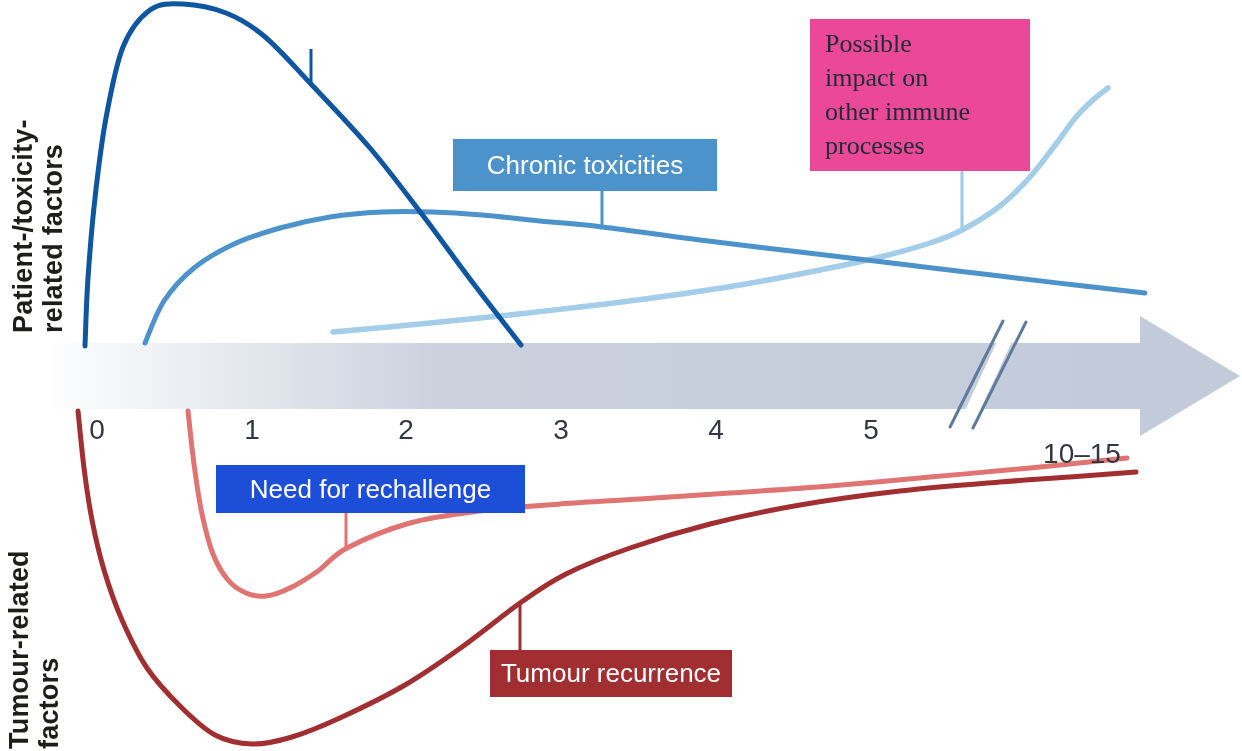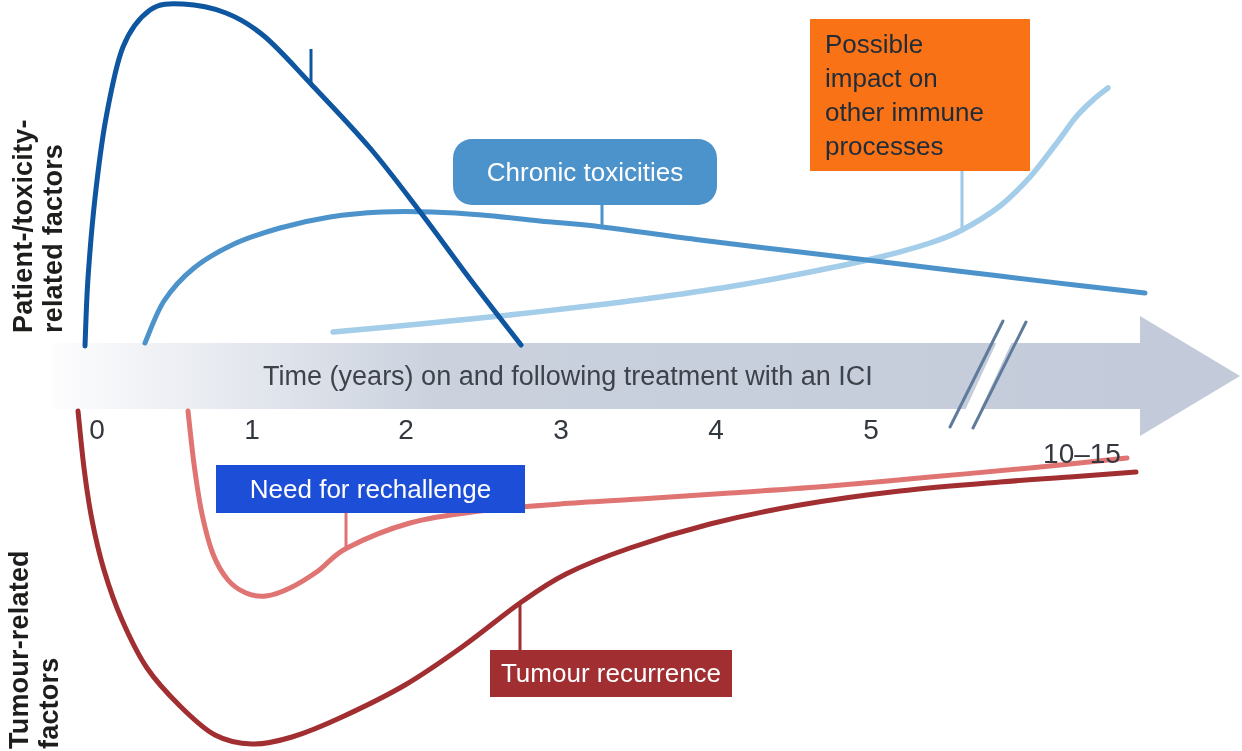--- a/index.html
+++ b/index.html
@@ -51,32 +51,31 @@
   <div class="vlabel" id="vl-top">
     <div>Patient-/toxicity-</div>
     <div>related factors</div>
   </div>
 
   <div class="vlabel" id="vl-bottom">
     <div>Tumour-related</div>
     <div>factors</div>
   </div>
 
-  <div class="band-label">Time (years) on and following treatment with an ICI</div>
 
   <div id="ticks">
       <span class="tick" style="left: 97px;">0</span>
       <span class="tick" style="left: 252px;">1</span>
       <span class="tick" style="left: 406px;">2</span>
       <span class="tick" style="left: 561px;">3</span>
       <span class="tick" style="left: 716px;">4</span>
       <span class="tick" style="left: 871px;">5</span>
       <span class="tick" style="left: 1082px; margin-top: 24px;">10–15</span>
     </div>
 
-  <div class="lbl-box" style="left: 453px; top: 139px; width: 264px; height: 66px; background: rgb(77, 147, 203); border-radius: 19px;">Chronic toxicities</div>
-  <div class="lbl-box light" style="left: 810px; top: 19px; width: 220px; height: 152px; background: #f97316; color: rgb(31, 43, 57);">Possible
+  <div class="lbl-box" style="left: 453px; top: 139px; width: 264px; height: 52px; background: rgb(77, 147, 203);">Chronic toxicities</div>
+  <div class="lbl-box light" style="left: 810px; top: 19px; width: 220px; height: 152px; background: #ec4899; color: rgb(31, 43, 57); font-family: Liberation Serif, serif;">Possible
 impact on
 other immune
 processes</div>
   <div class="lbl-box" style="left: 216px; top: 465px; width: 309px; height: 48px; background: #1d4ed8;">Need for rechallenge</div>
   <div class="lbl-box" style="left: 490px; top: 650px; width: 242px; height: 47px; background: rgb(161, 46, 49);">Tumour recurrence</div>
 </div>
 
 </body></html>

